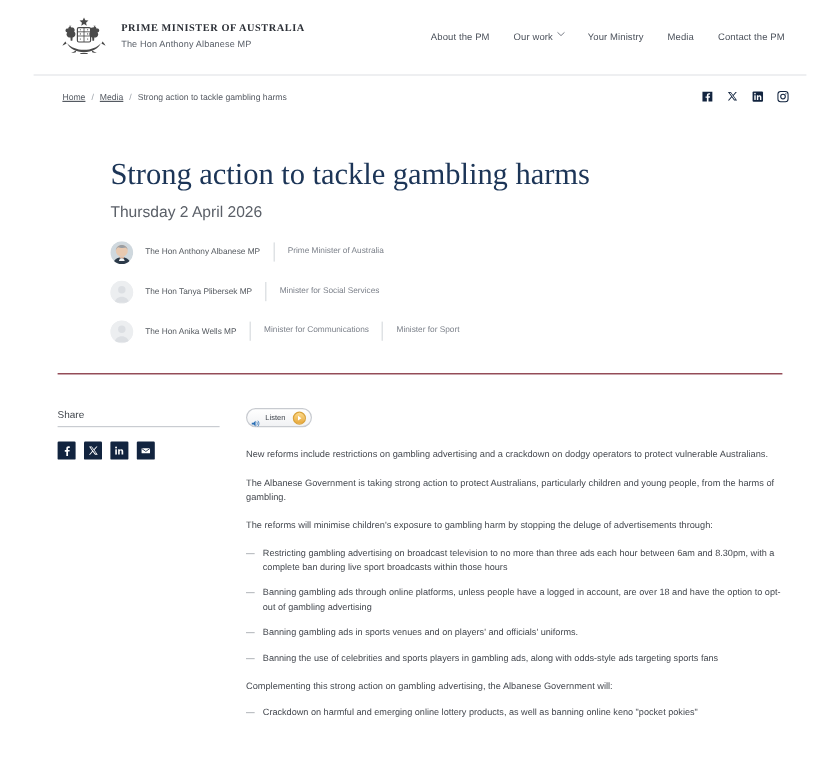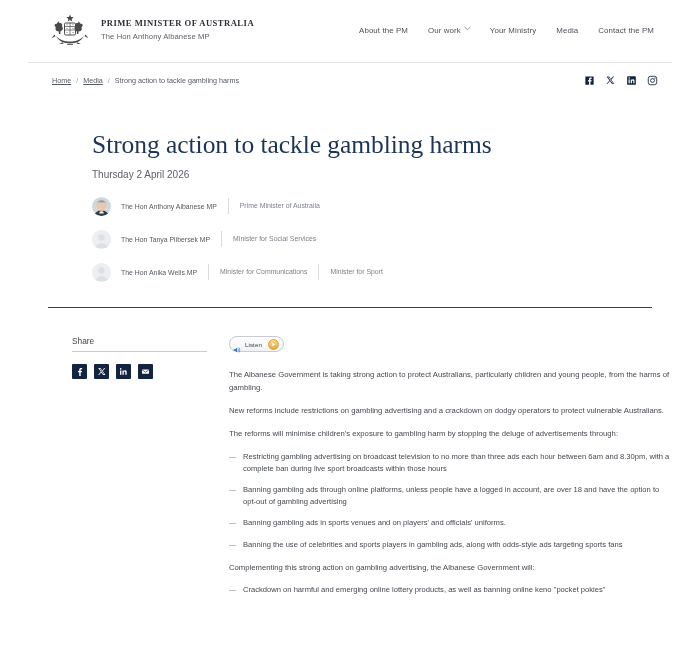--- a/index.html
+++ b/index.html
@@ -81,21 +81,21 @@
     line-height: 1.12;
   }
   .kicker {
     font-size: 7.6px;
     font-weight: 700;
     color: #2f343b;
     margin-top: 17px;
     letter-spacing: 0.005em;
   }
   .pubdate {
-    font-size: 10px;
+    font-size: 13px;
     color: #5b6068;
     margin-top: 9px;
   }
 
   
   .authors { margin-top: 10px; }
   .author-row { display: flex; align-items: center; gap: 10px; height: 33px; }
   .avatar {
     width: 19px; height: 19px; border-radius: 50%;
     background: #eceef0; flex: 0 0 19px; overflow: hidden;
@@ -106,21 +106,21 @@
   .author-name { font-size: 6.9px; color: #54595f; white-space: nowrap; padding-right: 11px; }
   .author-role {
     font-size: 6.9px; color: #7c818a; white-space: nowrap;
     padding: 0 11px; border-left: 1px solid #d8dbdf; line-height: 16px;
   }
 
   
   .red-rule { height: 1.5px; background: #7b2230; margin: 18px 48px 0 48px; }
 
   
-  .content { display: flex; padding: 28px 30px 0 48px; gap: 0; margin-left: 24px; }
+  .content { display: flex; padding: 28px 30px 0 48px; gap: 0; }
   .share-col { width: 152px; flex: 0 0 152px; }
   .share-label { font-size: 8.3px; color: #3f444b; padding-bottom: 5px; }
   .share-rule { height: 1px; background: #c9ccd1; width: 135px; }
   .share-icons { display: flex; gap: 7px; margin-top: 12px; }
   .share-btn {
     width: 15px; height: 15px; background: #12243f;
     display: flex; align-items: center; justify-content: center;
     border-radius: 1px; cursor: pointer;
   }
   .share-btn svg { display: block; }
@@ -369,22 +369,22 @@
           </svg>
         </span>
         <span class="listen-text">Listen</span>
         <span class="listen-play">
           <svg viewBox="0 0 10 10" width="7" height="7">
               <path d="M3.3 2.2 7.4 5 3.3 7.8z" fill="#fff"></path>
             </svg>
         </span>
       </div>
 
+      <p class="para">New reforms include restrictions on gambling advertising and a crackdown on dodgy operators to protect vulnerable Australians.</p>
       <p class="para">The Albanese Government is taking strong action to protect Australians, particularly children and young people, from the harms of gambling.</p>
-      <p class="para">New reforms include restrictions on gambling advertising and a crackdown on dodgy operators to protect vulnerable Australians.</p>
       <p class="para">The reforms will minimise children's exposure to gambling harm by stopping the deluge of advertisements through:</p>
 
       <ul class="dash-list">
         <li>Restricting gambling advertising on broadcast television to no more than three ads each hour between 6am and 8.30pm, with a complete ban during live sport broadcasts within those hours</li>
         <li>Banning gambling ads through online platforms, unless people have a logged in account, are over 18 and have the option to opt-out of gambling advertising</li>
         <li>Banning gambling ads in sports venues and on players' and officials' uniforms.</li>
         <li>Banning the use of celebrities and sports players in gambling ads, along with odds-style ads targeting sports fans</li>
       </ul>
 
       <p class="para">Complementing this strong action on gambling advertising, the Albanese Government will:</p>

